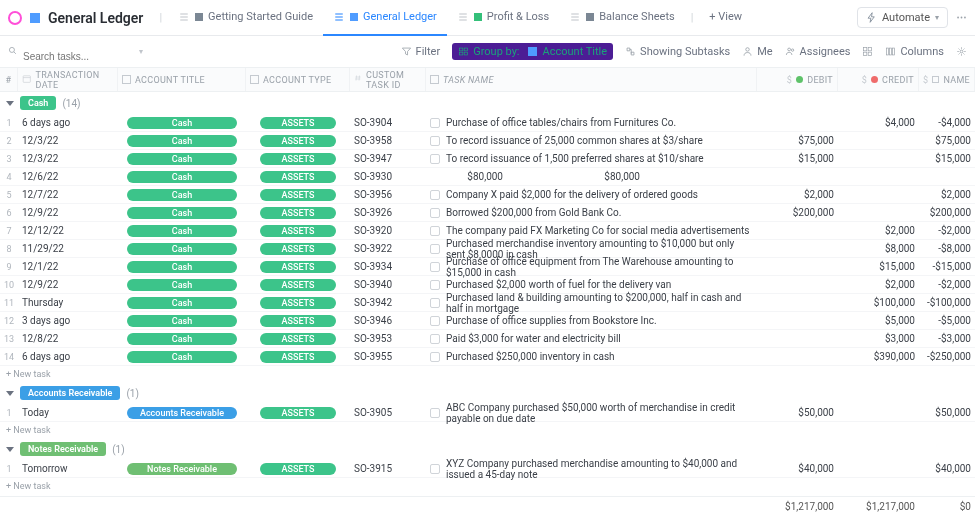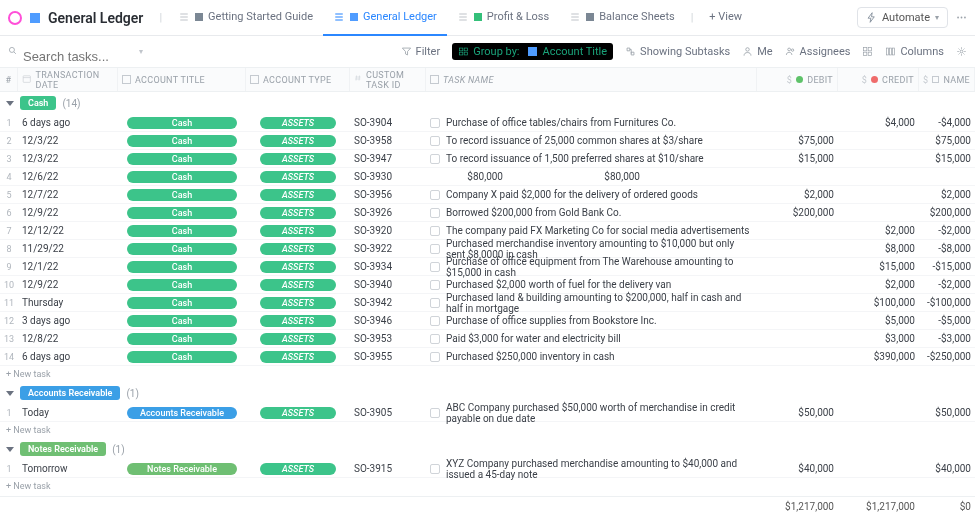--- a/index.html
+++ b/index.html
@@ -13,23 +13,23 @@
 .tab { display: flex; align-items: center; height: 36px; padding: 0 10px; font-size: 11px; color: #6b7280; cursor: pointer; gap: 5px; border-bottom: 2px solid transparent; }
 .tab.active { color: #2b87ff; border-bottom-color: #2b87ff; }
 .tab-ico { width: 12px; height: 12px; display: inline-block; opacity: .6; }
 .tab.active .tab-ico { opacity: 1; }
 .spacer { flex: 1; }
 .automate { display: flex; align-items: center; gap: 5px; border: 1px solid #e0e3e8; border-radius: 4px; padding: 3px 8px; font-size: 11px; color: #555; cursor: pointer; }
 
 
 .toolbar { display: flex; align-items: center; height: 32px; padding: 0 8px; border-bottom: 1px solid #edf0f2; gap: 12px; font-size: 11px; color: #6b7280; }
 .search-wrap { display: flex; align-items: center; gap: 6px; width: 135px; }
-.search-input { border: none; outline: none; font-size: 13px; color: #6b7280; width: 100%; margin-top: 9px; }
+.search-input { border: none; outline: none; font-size: 10px; color: #6b7280; width: 100%; margin-top: 9px; }
 .tool-btn { display: flex; align-items: center; gap: 4px; cursor: pointer; }
-.groupby { background: #000000; color: #1aa37a; padding: 2px 6px; border-radius: 3px; }
+.groupby { background: #4c1d95; color: #1aa37a; padding: 2px 6px; border-radius: 3px; }
 .groupby .sq { width: 9px; height: 9px; background: #4f9cff; display: inline-block; margin-left: 4px; margin-right: 2px; }
 
 
 .colhdr { display: flex; align-items: center; height: 24px; background: #fafbfc; border-bottom: 1px solid #edf0f2; font-size: 9px; color: #9aa1a9; letter-spacing: .3px; }
 .colhdr > div { display: flex; align-items: center; padding: 0 4px; gap: 4px; border-right: 1px solid #f0f2f4; height: 100%; }
 .c-num { width: 18px; justify-content: center; }
 .c-date { width: 100px; }
 .c-title { width: 128px; }
 .c-type { width: 104px; }
 .c-cid { width: 76px; }
@@ -46,21 +46,21 @@
 .caret { width: 0; height: 0; border-left: 4px solid transparent; border-right: 4px solid transparent; border-top: 5px solid #6b7280; cursor: pointer; }
 .gpill { color: #fff; font-size: 9px; font-weight: 600; padding: 2px 8px; border-radius: 3px; }
 .gcount { color: #9aa1a9; }
 
 
 .row { display: flex; align-items: center; height: 18px; font-size: 10px; border-bottom: 1px solid #f4f5f7; }
 .row > div { padding: 0 4px; display: flex; align-items: center; height: 100%; }
 .r-num { width: 18px; justify-content: center; color: #b0b6bd; font-size: 9px; }
 .r-date { width: 100px; color: #3a3f47; }
 .r-title { width: 128px; justify-content: center; }
-.r-type { width: 104px; justify-content: center; font-style: italic; }
+.r-type { width: 104px; justify-content: center; }
 .r-cid { width: 76px; color: #3a3f47; }
 .r-task { flex: 1; color: #3a3f47; gap: 6px; }
 .r-debit { width: 81px; justify-content: flex-end; color: #3a3f47; }
 .r-credit { width: 81px; justify-content: flex-end; color: #3a3f47; }
 .r-back { width: 56px; justify-content: flex-end; color: #3a3f47; padding-right: 10px; text-align: center; }
 .pill { color: #fff; font-size: 9px; font-weight: 500; padding: 1px 0; border-radius: 9px; width: 110px; text-align: center; }
 .pill-sm { width: 76px; }
 .taskico { width: 10px; height: 10px; border: 1px solid #d0d4d9; border-radius: 2px; display: inline-block; flex-shrink: 0; }
 
 .newtask { font-size: 9px; color: #9aa1a9; padding: 3px 0 3px 6px; cursor: pointer; }

